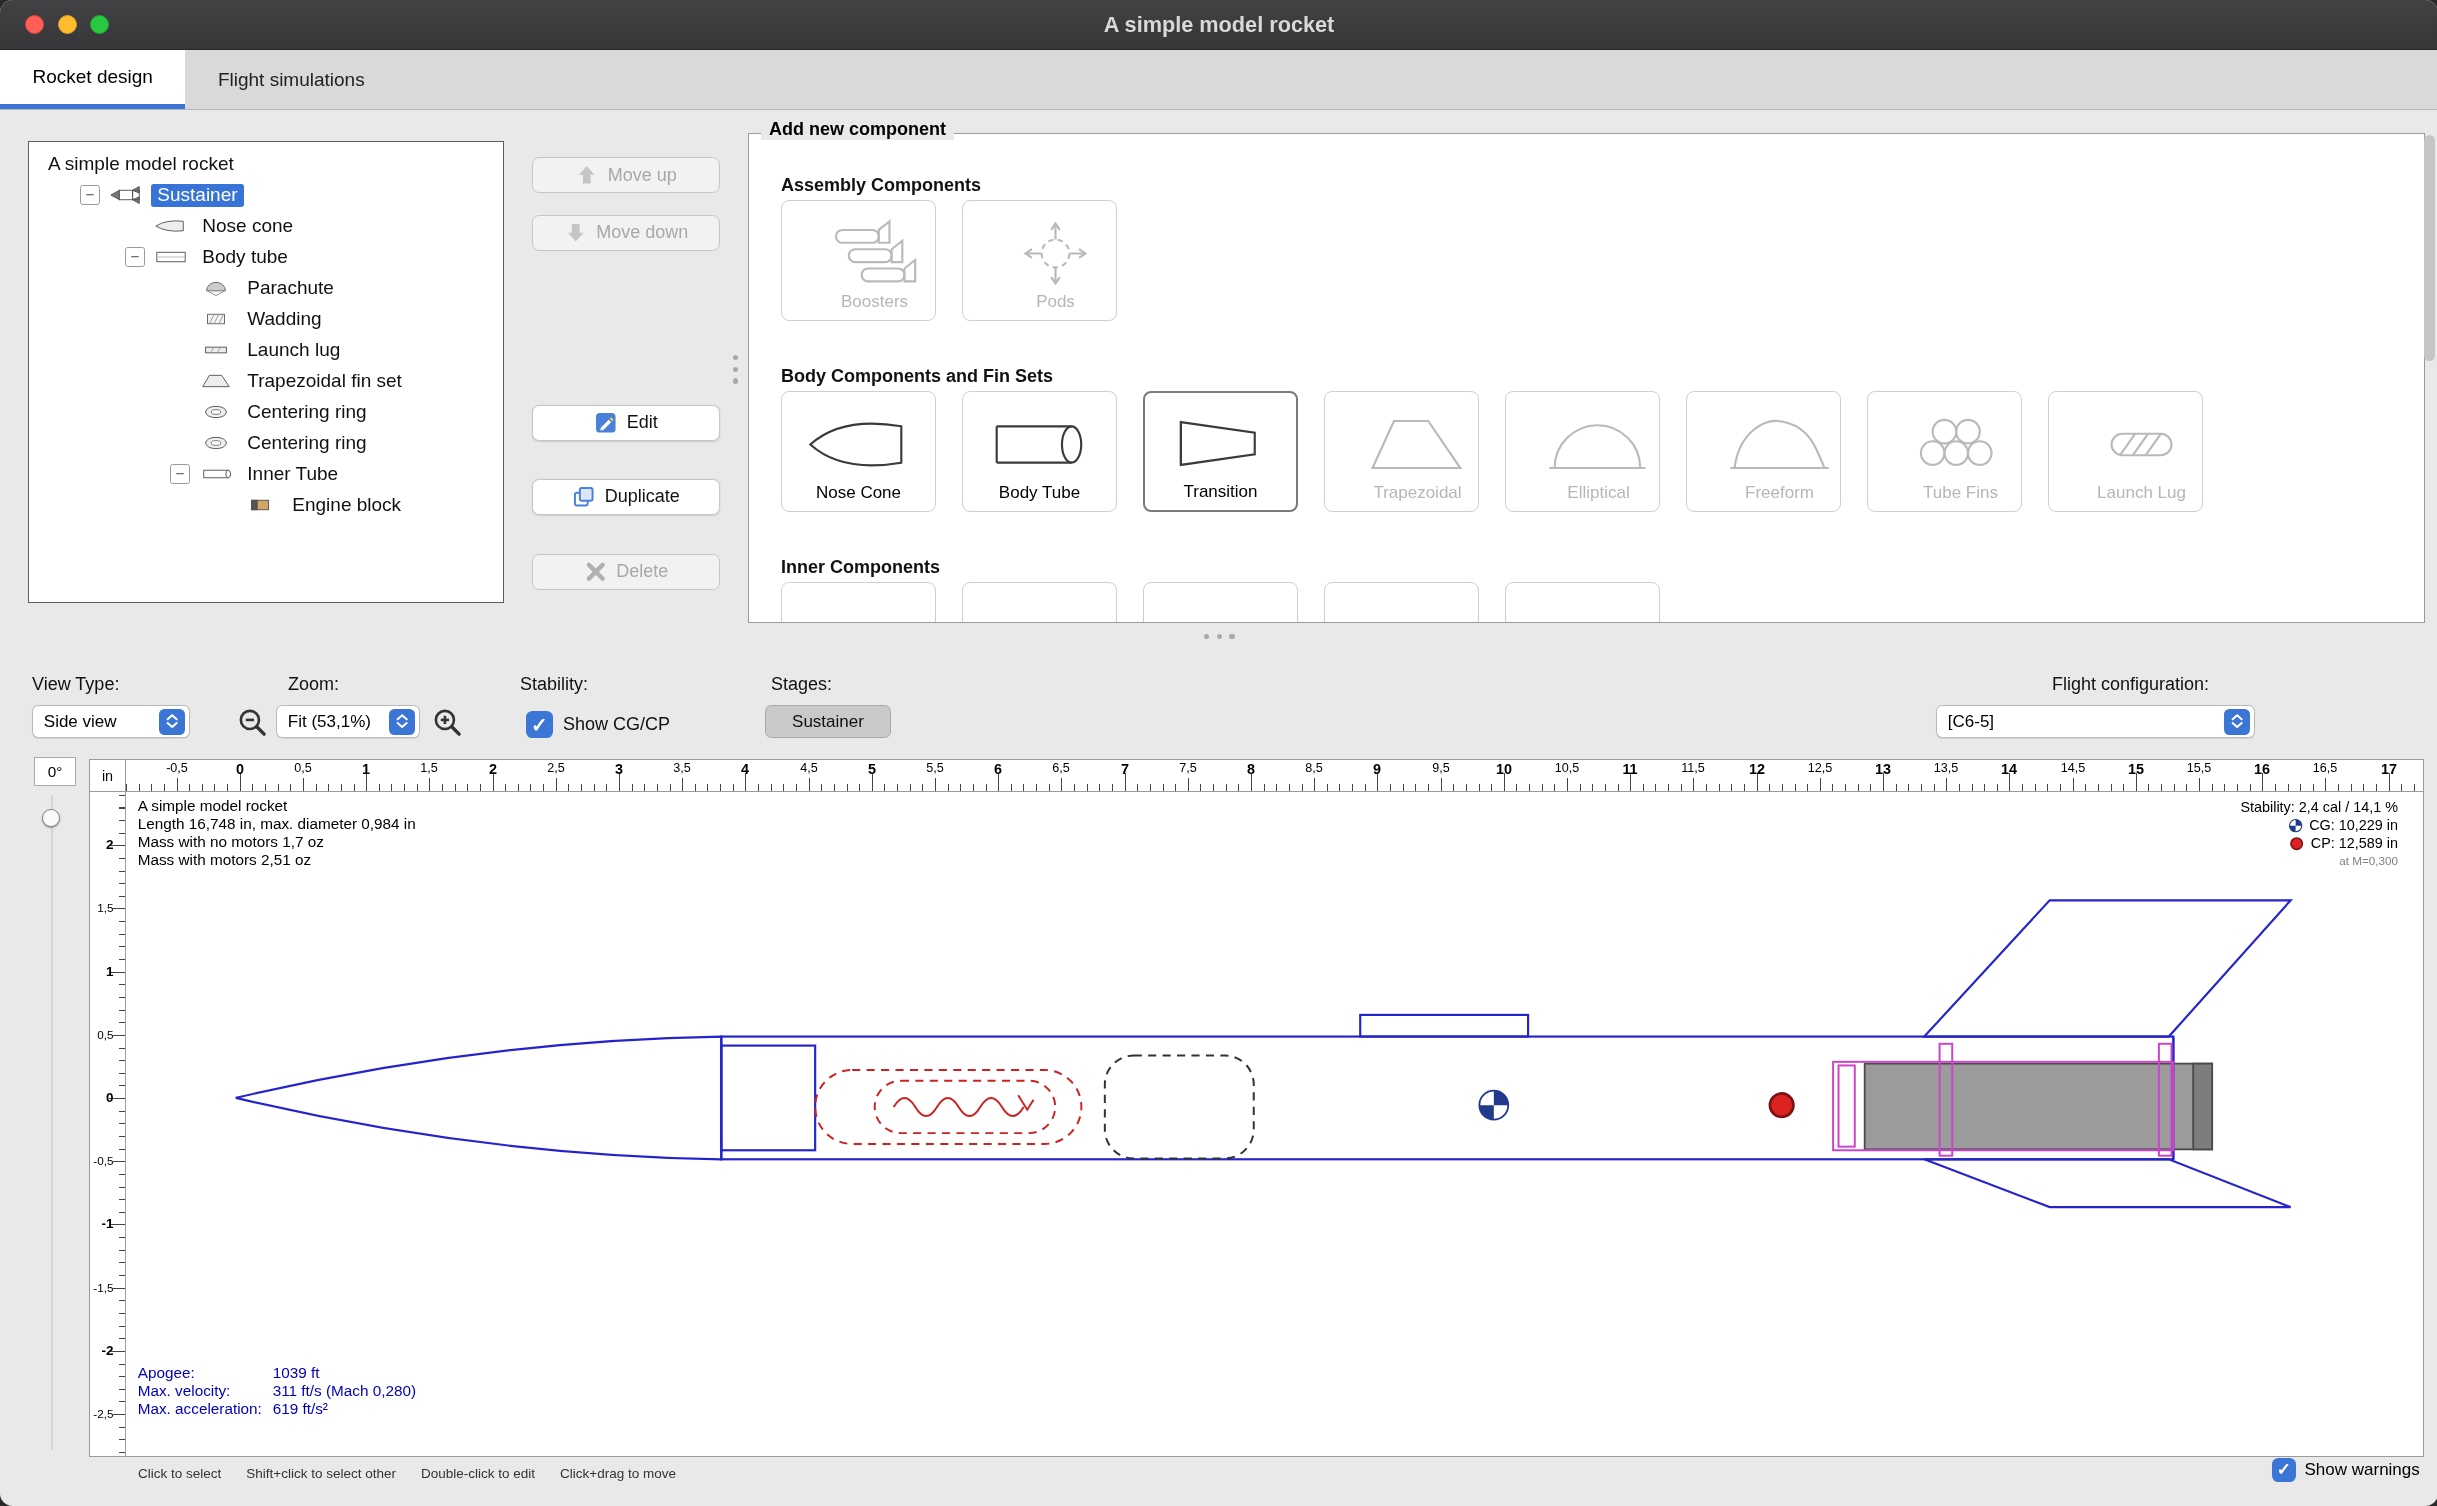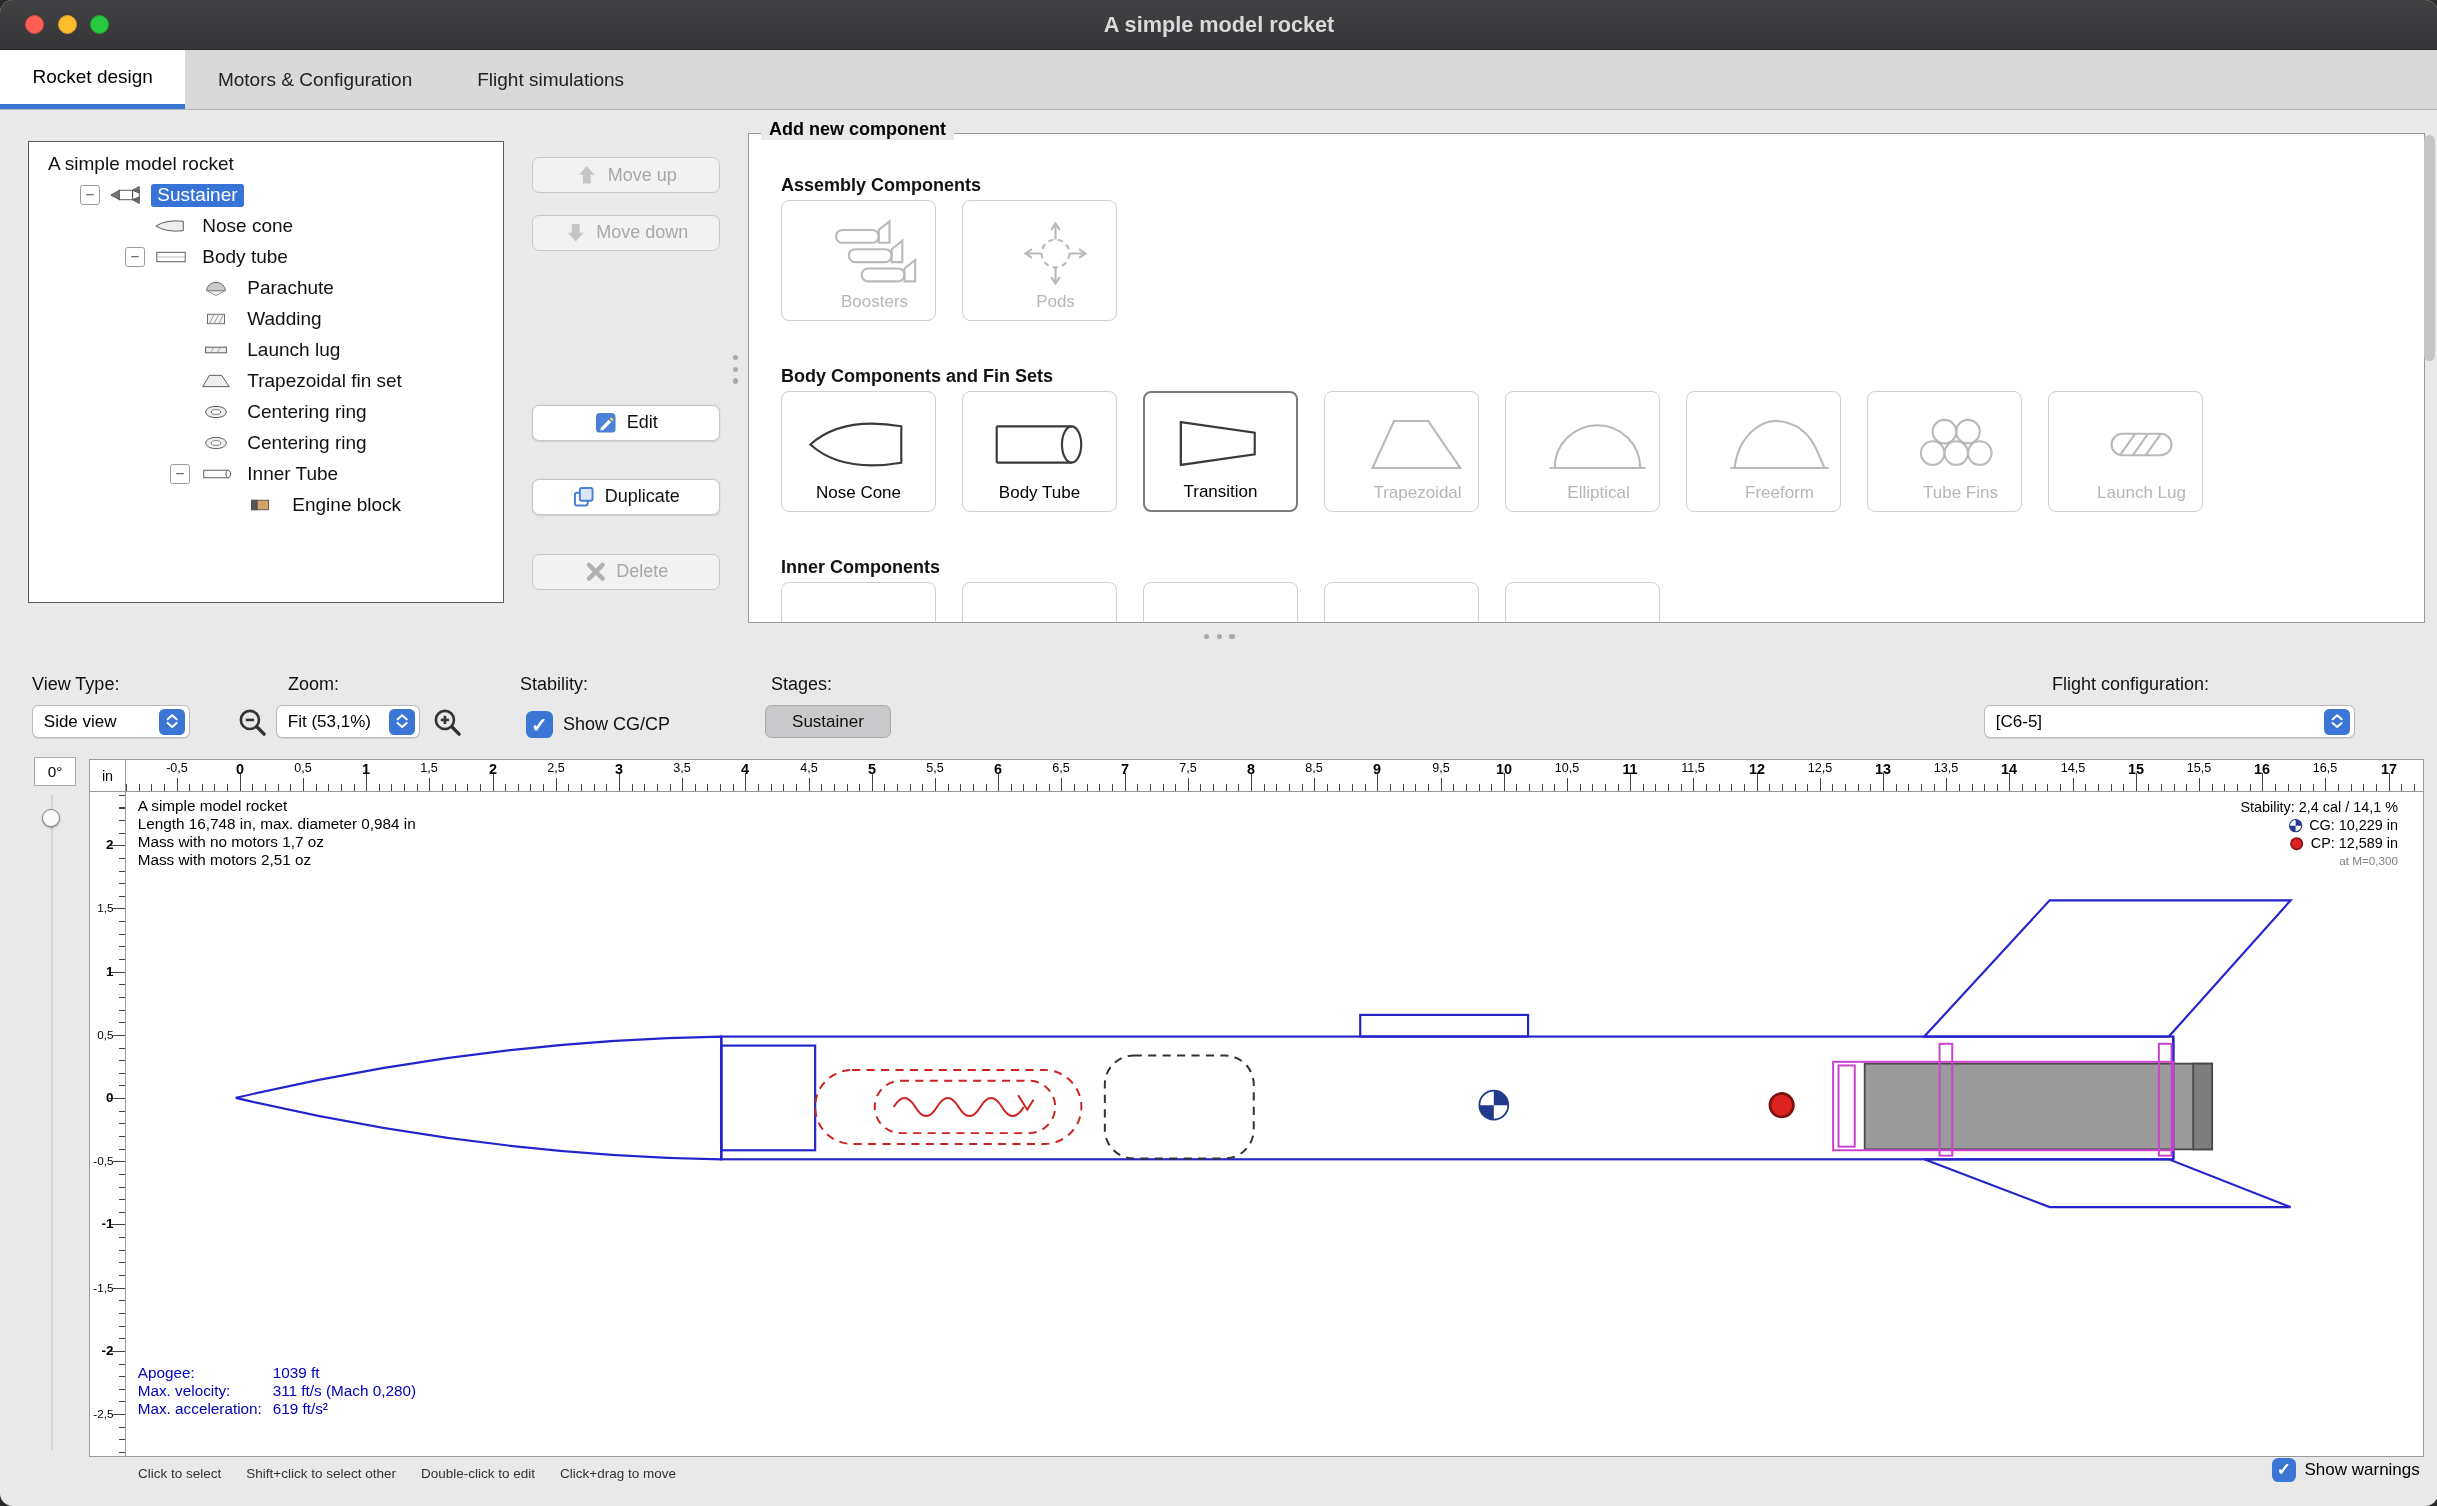--- a/index.html
+++ b/index.html
@@ -122,21 +122,20 @@
     <div class="traffic">
       <span class="light red"></span>
       <span class="light yellow"></span>
       <span class="light green"></span>
     </div>
     <div class="title">A simple model rocket</div>
   </div>
 
   <div class="tabbar">
       <div class="tab active">Rocket design</div>
-      <div class="tab">Motors &amp; Configuration</div>
       <div class="tab">Flight simulations</div>
     </div>
 
   <div class="tree-panel">
     <div class="tree-row tree-root">
       <span class="t-label">A simple model rocket</span>
     </div>
     <div>
         <div class="tree-row" style="padding-left: 51px;">
           <span class="expander">−</span>
@@ -464,21 +463,21 @@
   <div class="ctl-label" style="left:520px">Stability:</div>
   <span class="checkbox" style="position:absolute;left:526px;top:711px;width:27px;height:27px;font-size:20px">✓</span>
   <div class="ctl-label" style="left:563px;top:714px">Show CG/CP</div>
 
   <div class="ctl-label" style="left:771px">Stages:</div>
   <div style="position:absolute;left:765px;top:705px;display:flex;gap:9px">
       <button class="stage-btn">Sustainer</button>
     </div>
 
   <div class="ctl-label" style="left:2052px">Flight configuration:</div>
-  <div class="select" style="left:1984px;width:371px">
+  <div class="select" style="left:1936px;width:319px">
     <span>[C6-5]</span>
     <span class="dd-btn">
       <svg width="16.3" height="16.3" viewBox="0 0 18 18">
           <path d="M4,7 L9,2.5 L14,7 M4,11 L9,15.5 L14,11" fill="none" stroke="#fff" stroke-width="2.2" stroke-linecap="round" stroke-linejoin="round"></path>
         </svg>
     </span>
   </div>
 
   <div class="rotbox">0°</div>
   <div class="rot-track"></div>

